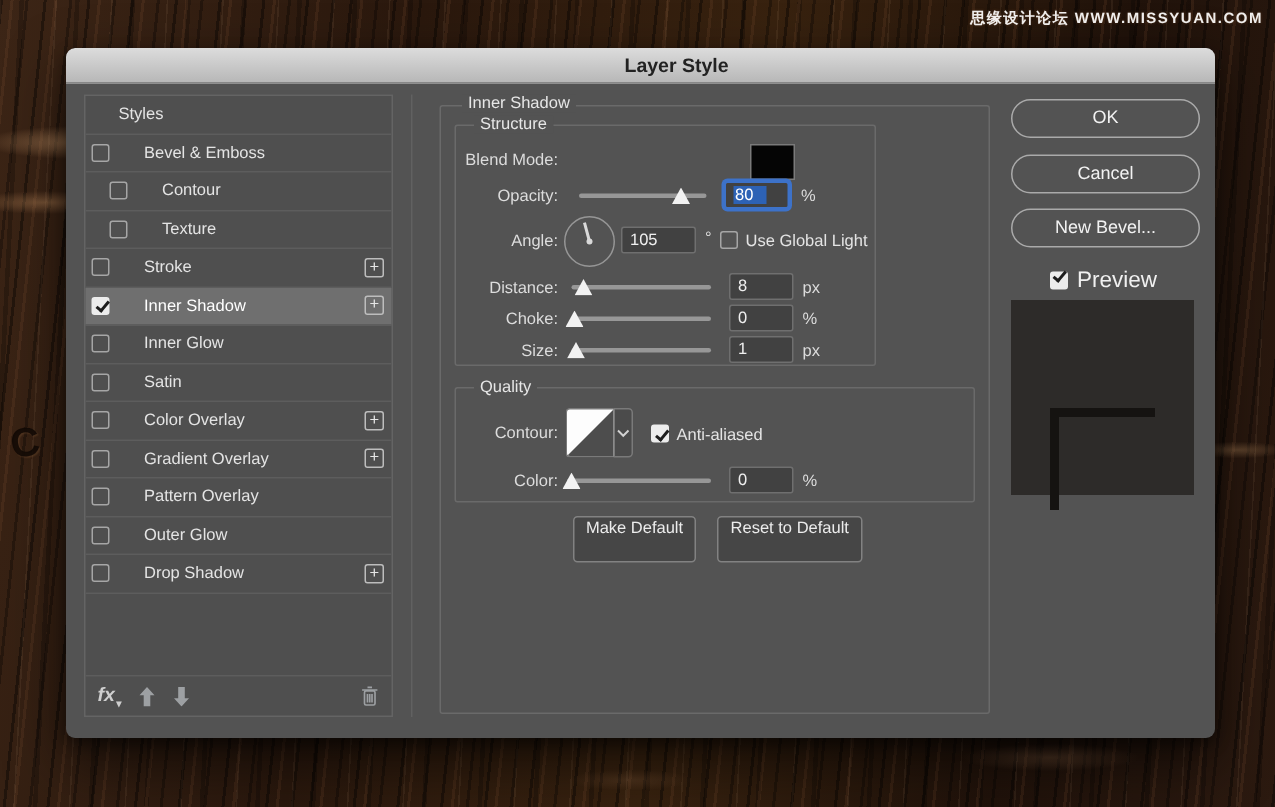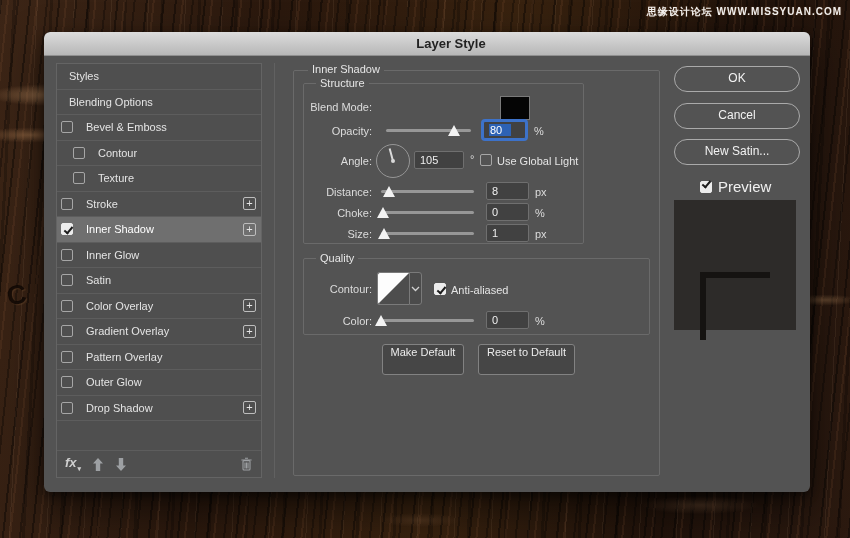--- a/index.html
+++ b/index.html
@@ -44,21 +44,21 @@
   
   .sidebar{
     position:absolute;left:12px;top:31px;width:206px;height:415px;
     background:#4f4f4f;border:1px solid #646464;box-sizing:border-box;
   }
   .srow{
     display:flex;align-items:center;height:25.5px;box-sizing:border-box;
     padding-left:4px;border-bottom:1px solid #5d5d5d;color:#e4e4e4;
   }
   .srow.selected{background:#6f6f6f;color:#fff;}
-  .slabel{margin-left:8px;}
+  .slabel{margin-left:18px;}
   .cb{
     position:relative;display:inline-block;width:12px;height:12px;box-sizing:border-box;
     border:1px solid #a6a6a6;border-radius:2px;background:transparent;flex:none;
   }
   .cb.checked{background:#ececec;border-color:#ececec;}
   .cb.checked::after{
     content:'';position:absolute;left:3.5px;top:0.5px;width:3px;height:7px;
     border:solid #1d1d1d;border-width:0 2px 2px 0;transform:rotate(40deg);
   }
   .cb.s{width:12px;height:12px;margin-right:5px;}
@@ -149,23 +149,20 @@
 
 <div class="dialog">
   <div class="titlebar">
     <span>Layer Style</span>
   </div>
 
   <div class="sidebar">
     <div id="sidebar-list">
         <div class="srow">
           <span class="slabel">Styles</span>
-        </div>
-        <div class="srow">
-          <span class="slabel">Blending Options</span>
         </div>
         <div class="srow">
           <span class="cb s"></span>
           <span class="slabel">Bevel &amp; Emboss</span>
         </div>
         <div class="srow indent">
           <span class="cb s"></span>
           <span class="slabel">Contour</span>
         </div>
         <div class="srow indent">
@@ -329,21 +326,21 @@
       </div>
       <span class="unit" style="left:231px;top:56px">%</span>
     </div>
 
     <div class="sq-btn" style="left:88px;top:273px;width:82px">Make Default</div>
     <div class="sq-btn" style="left:184px;top:273px;width:97px">Reset to Default</div>
   </div>
 
   <div class="pill" style="top:34px">OK</div>
   <div class="pill" style="top:71px">Cancel</div>
-  <div class="pill" style="top:107px">New Satin...</div>
+  <div class="pill" style="top:107px">New Bevel...</div>
 
   <div class="preview-row">
     <span class="cb checked" style="position:static"></span>
     <span class="plabel">Preview</span>
   </div>
 
   <div class="preview-thumb">
     <div class="corner-h"></div>
     <div class="corner-v"></div>
   </div>

